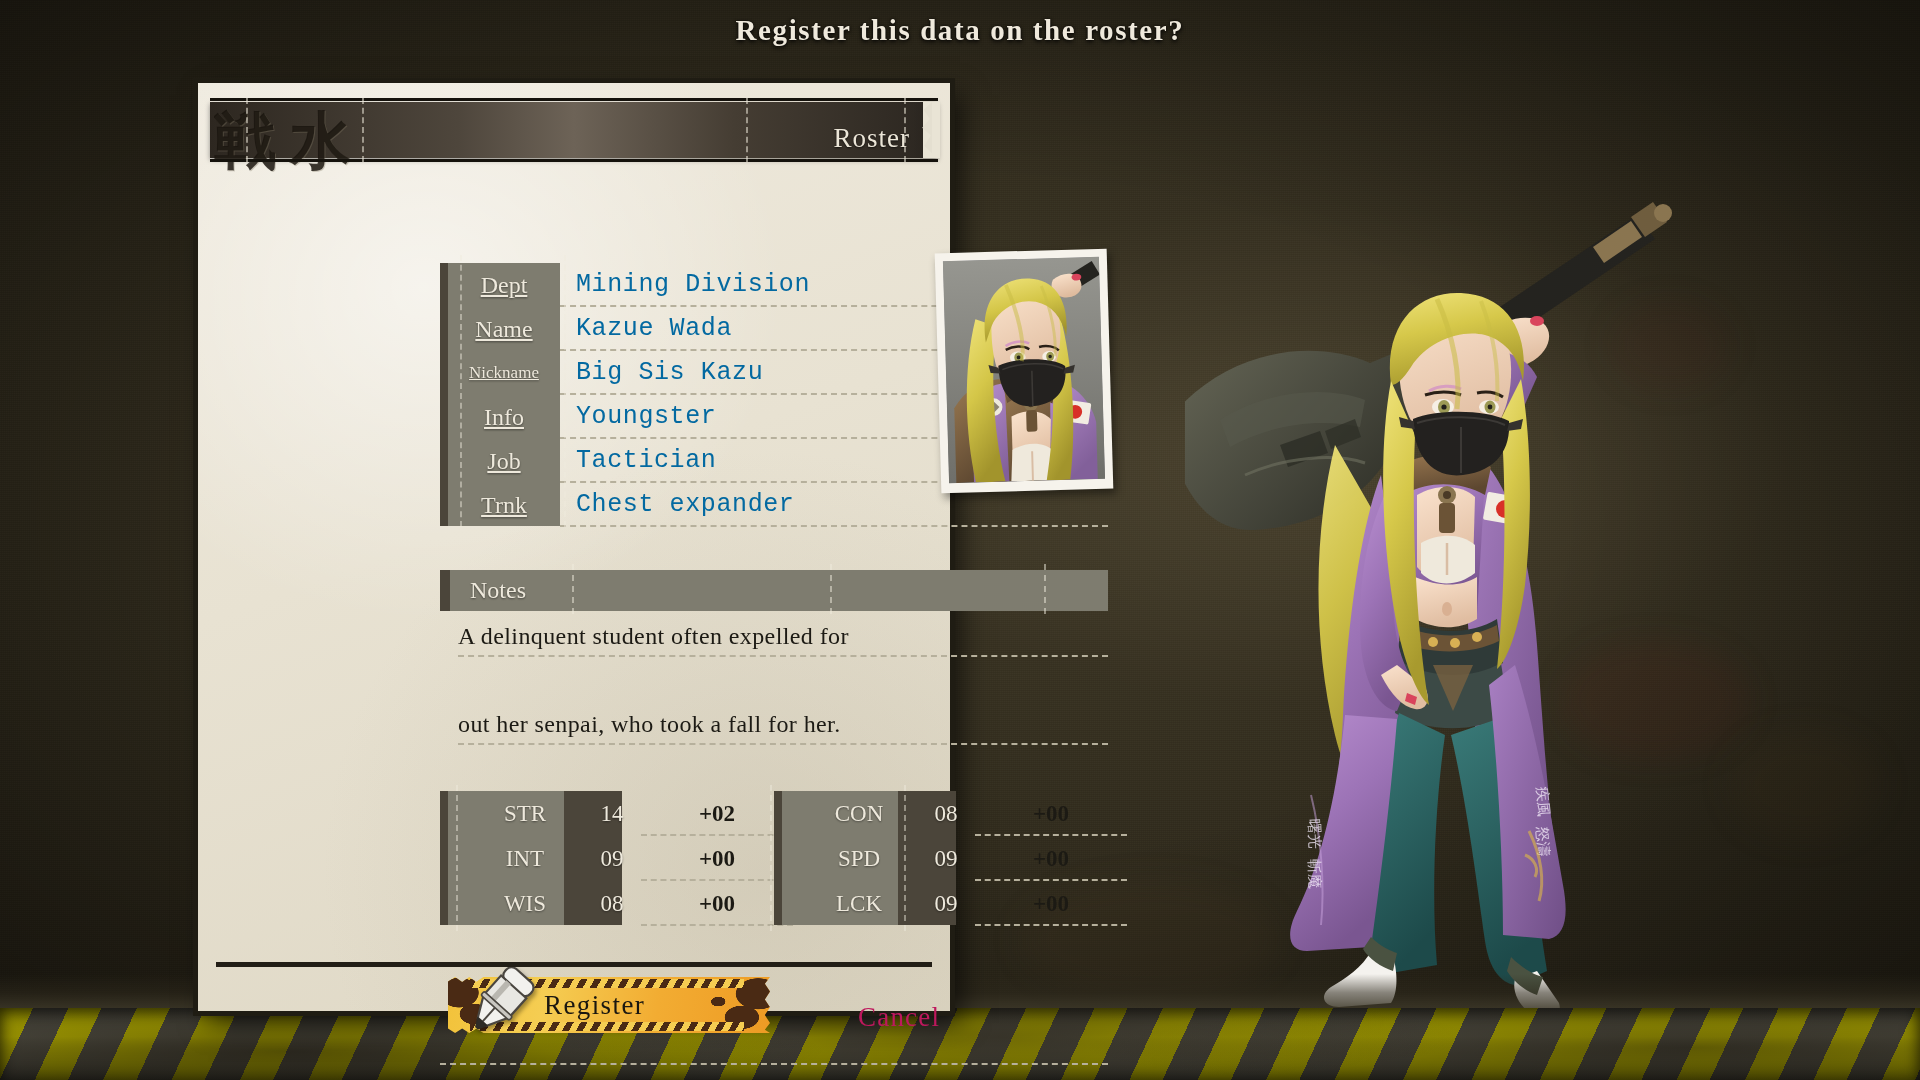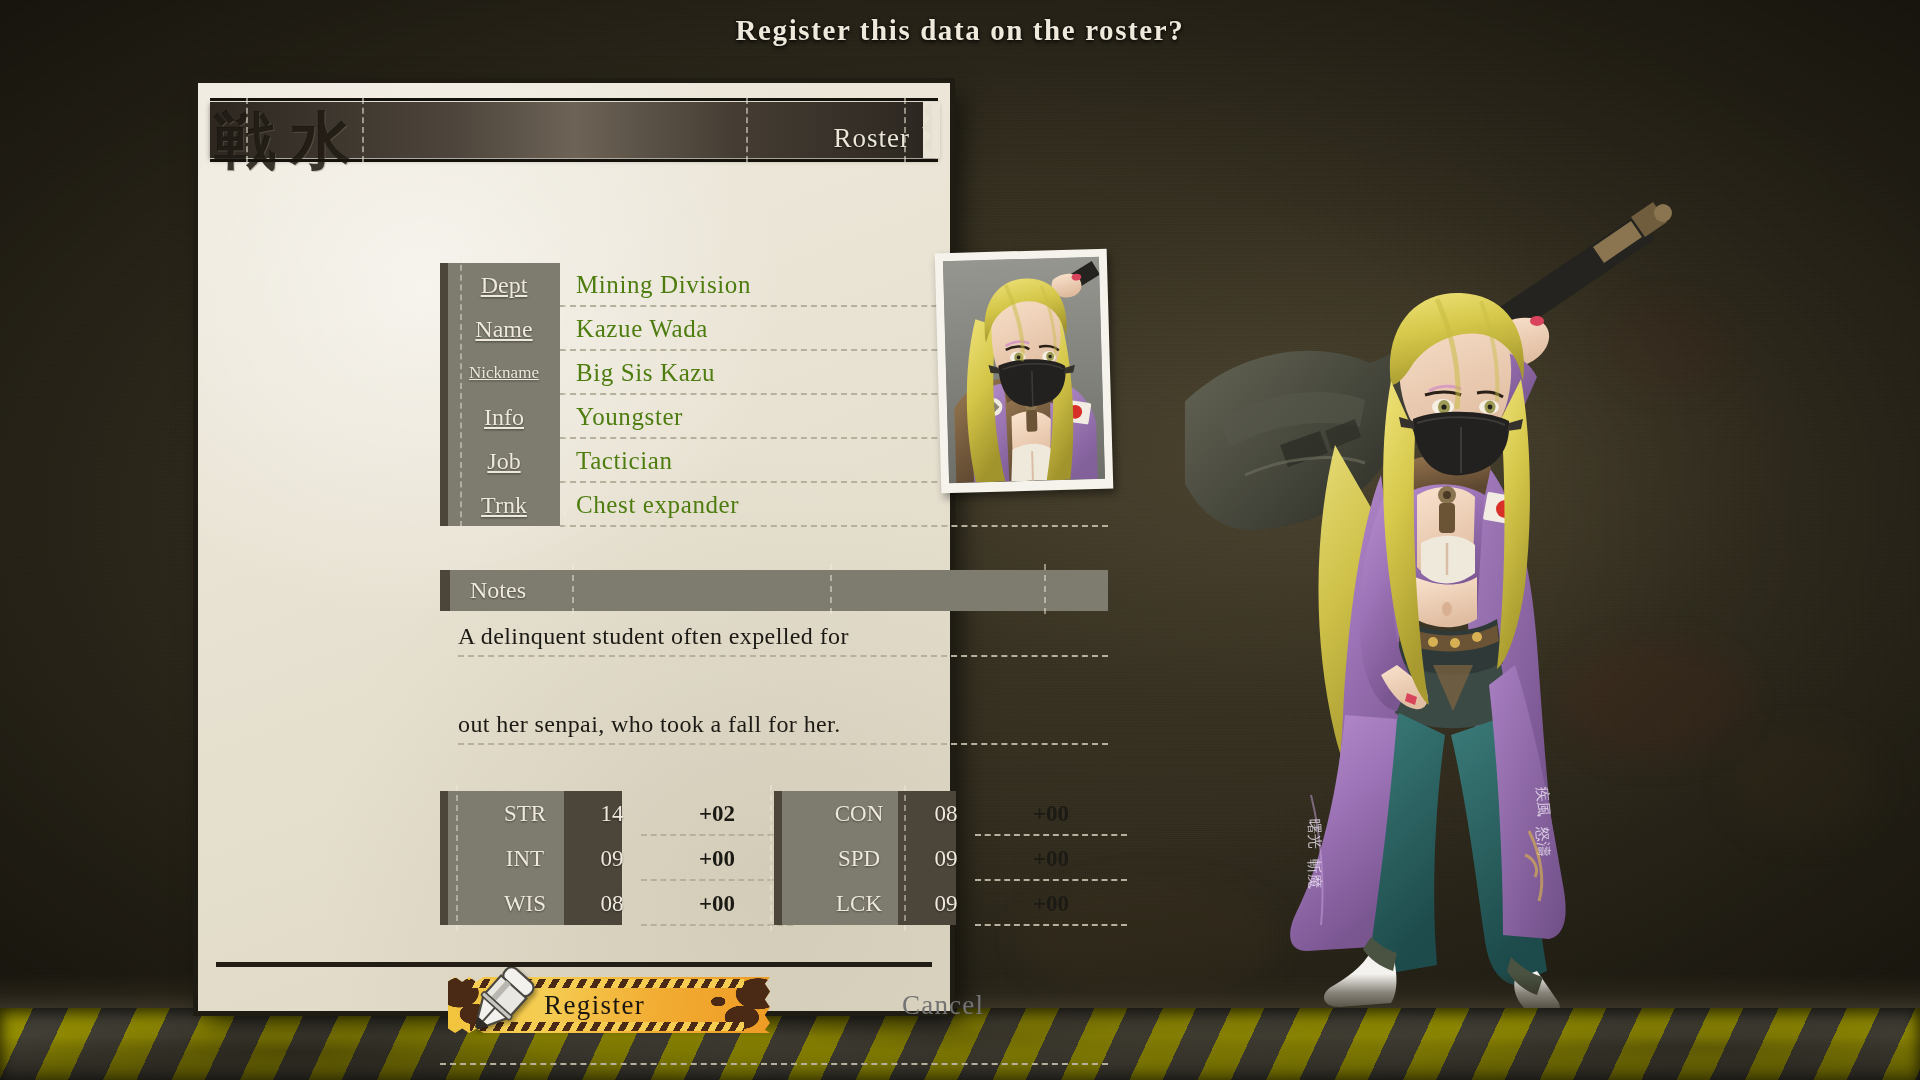--- a/index.html
+++ b/index.html
@@ -147,21 +147,21 @@
   }
   .info-row .lbl{
     position:absolute; left:0; top:0; width:112px; height:44px; line-height:44px;
     text-align:center; color:#eee9dc; font-size:24px;
     text-shadow:0 1px 2px rgba(0,0,0,.45);
     text-decoration:underline;
   }
   .info-row.small .lbl{ font-size:17px; }
   .info-row .val{
     position:absolute; left:128px; top:0; height:44px; line-height:44px;
-    color:#4d7c0f; font-size:25px; letter-spacing:.6px;
+    color:#0369a1; font-size:25px; letter-spacing:.6px;font-family:Liberation Mono, monospace;
   }
   .info-row .rowline{
     position:absolute; left:112px; right:0; bottom:0; height:0;
     border-bottom:2px dashed #b6b09c;
   }
   #info-photo{
     position:absolute; left:498px; top:-12px; width:172px; height:240px;
     transform:rotate(-1.6deg);
     background:#f6f3ec;
     padding:8px 8px 10px 8px;
@@ -269,22 +269,22 @@
   }
   #register-label{
     position:absolute; left:96px; top:0; width:180px; height:56px; line-height:56px;
     font-size:27px; color:#1a1710; letter-spacing:1.4px; text-align:left;
   }
   #pen-icon{
     position:absolute; left:18px; top:-12px; width:86px; height:72px;
     filter:drop-shadow(2px 3px 2px rgba(0,0,0,.35));
   }
   #cancel-button{
-    position:absolute; left:418px; top:14px; width:180px; height:56px; line-height:56px;
-    font-size:27px; color:#737373; letter-spacing:1.2px; cursor:pointer;margin-left:44px;
+    position:absolute; left:418px; top:26px; width:180px; height:56px; line-height:56px;
+    font-size:27px; color:#be185d; letter-spacing:1.2px; cursor:pointer;
   }
   #footer-dash{
     position:absolute; left:0; right:0; top:100px; height:0;
     border-bottom:2px dashed #b6b09c;
   }
   #card-bottom-bar{
     position:absolute; left:18px; right:18px; bottom:44px; height:5px;
     background:#221e16;
   }
 </style>

